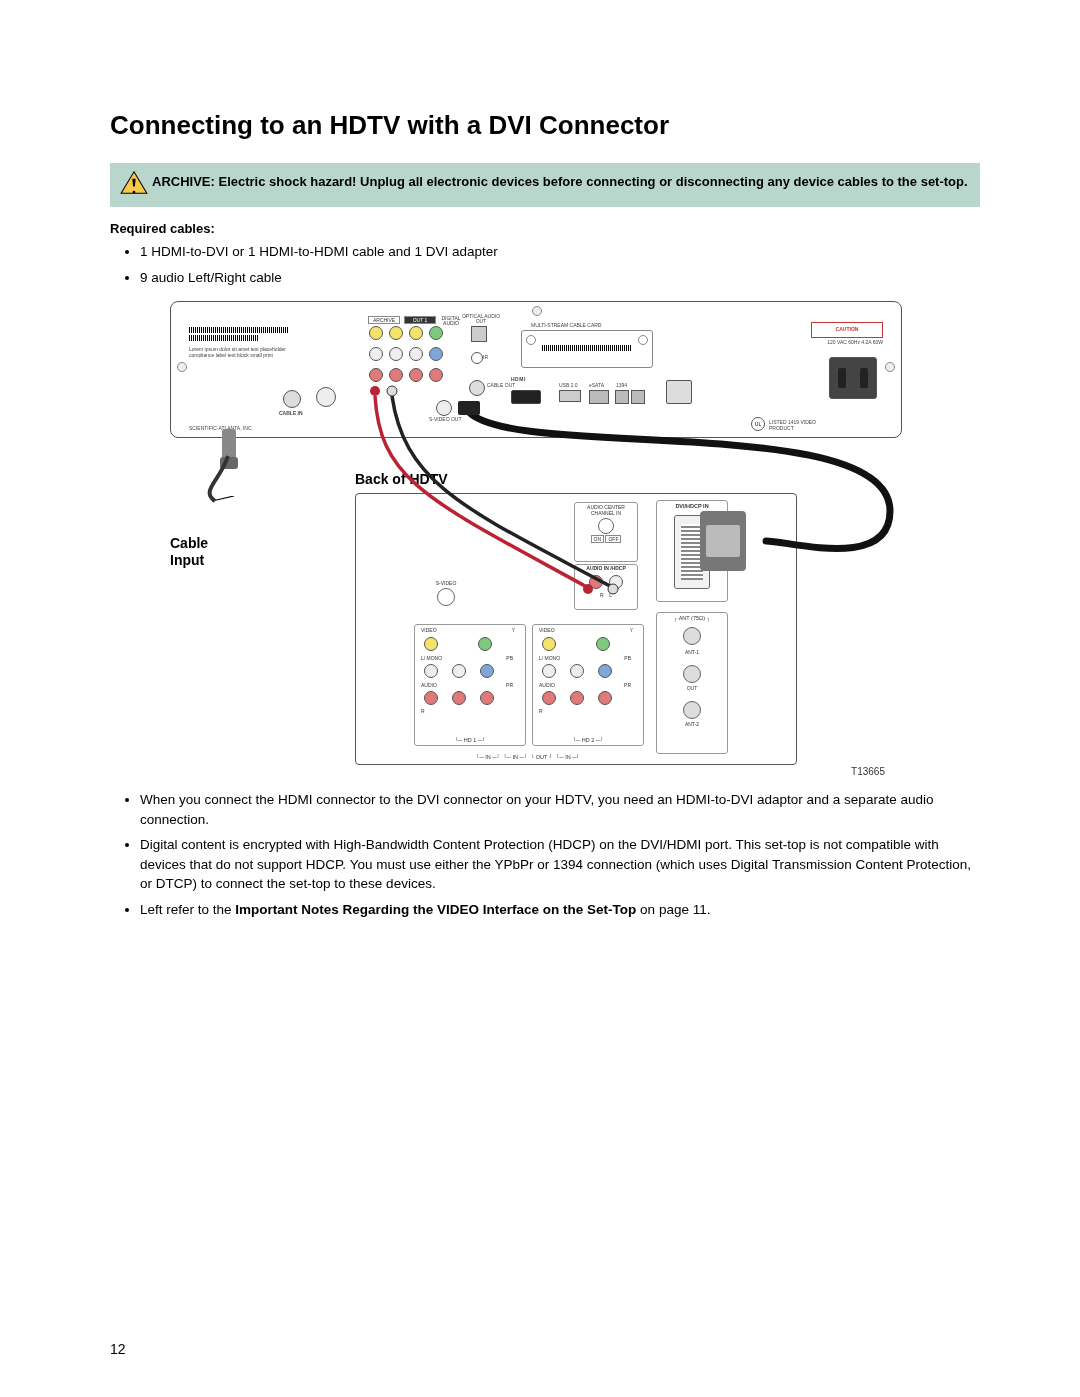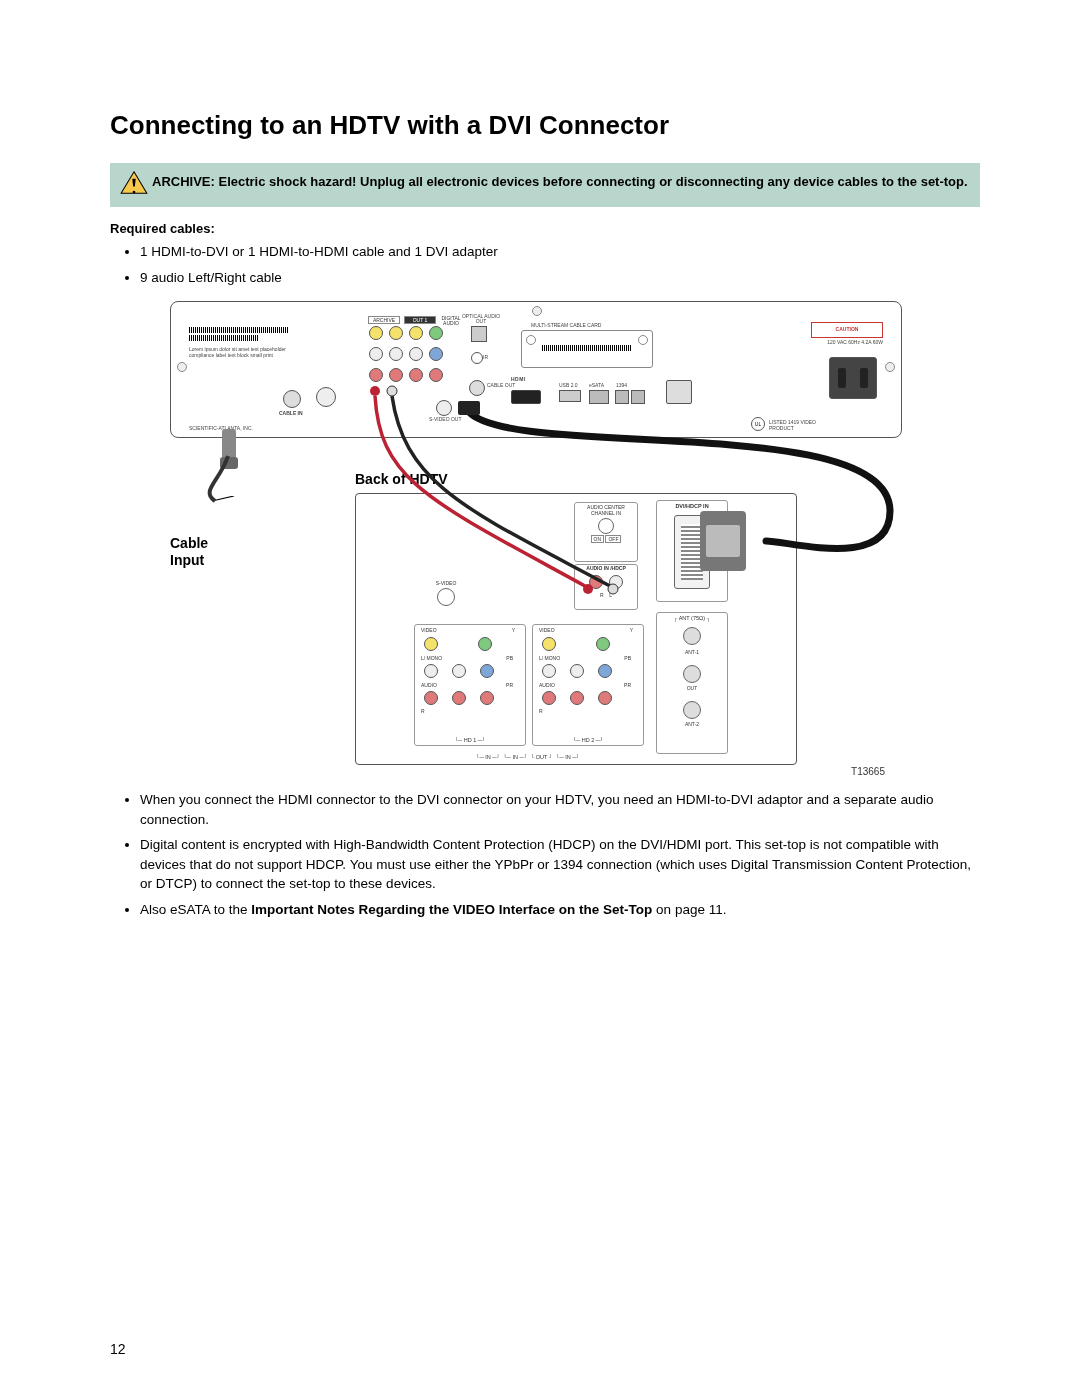--- a/index.html
+++ b/index.html
@@ -382,18 +382,18 @@
 
     <div class="dvi-conn" style="left:590px;top:210px"></div>
 
     <div class="fig-code">T13665</div>
   </div>
 
   <ul class="bullets">
     <li>When you connect the HDMI connector to the DVI connector on your HDTV, you need an HDMI-to-DVI adaptor and a separate audio connection.</li>
     <li>Digital content is encrypted with High-Bandwidth Content Protection (HDCP) on the DVI/HDMI port. This set-top is not compatible with devices that do not support HDCP. You must use either the YPbPr or 1394 connection (which uses Digital Transmission Content Protection, or DTCP) to connect the set-top to these devices.</li>
     <li>
-      <span>Also eSATA to the </span><b>Important Notes Regarding the VIDEO Interface on the Set-Top</b><span> on page 11.</span>
+      <span>Left refer to the </span><b>Important Notes Regarding the VIDEO Interface on the Set-Top</b><span> on page 11.</span>
     </li>
   </ul>
 
   <div class="pgnum">12</div>
 </div>
 
 </body></html>

